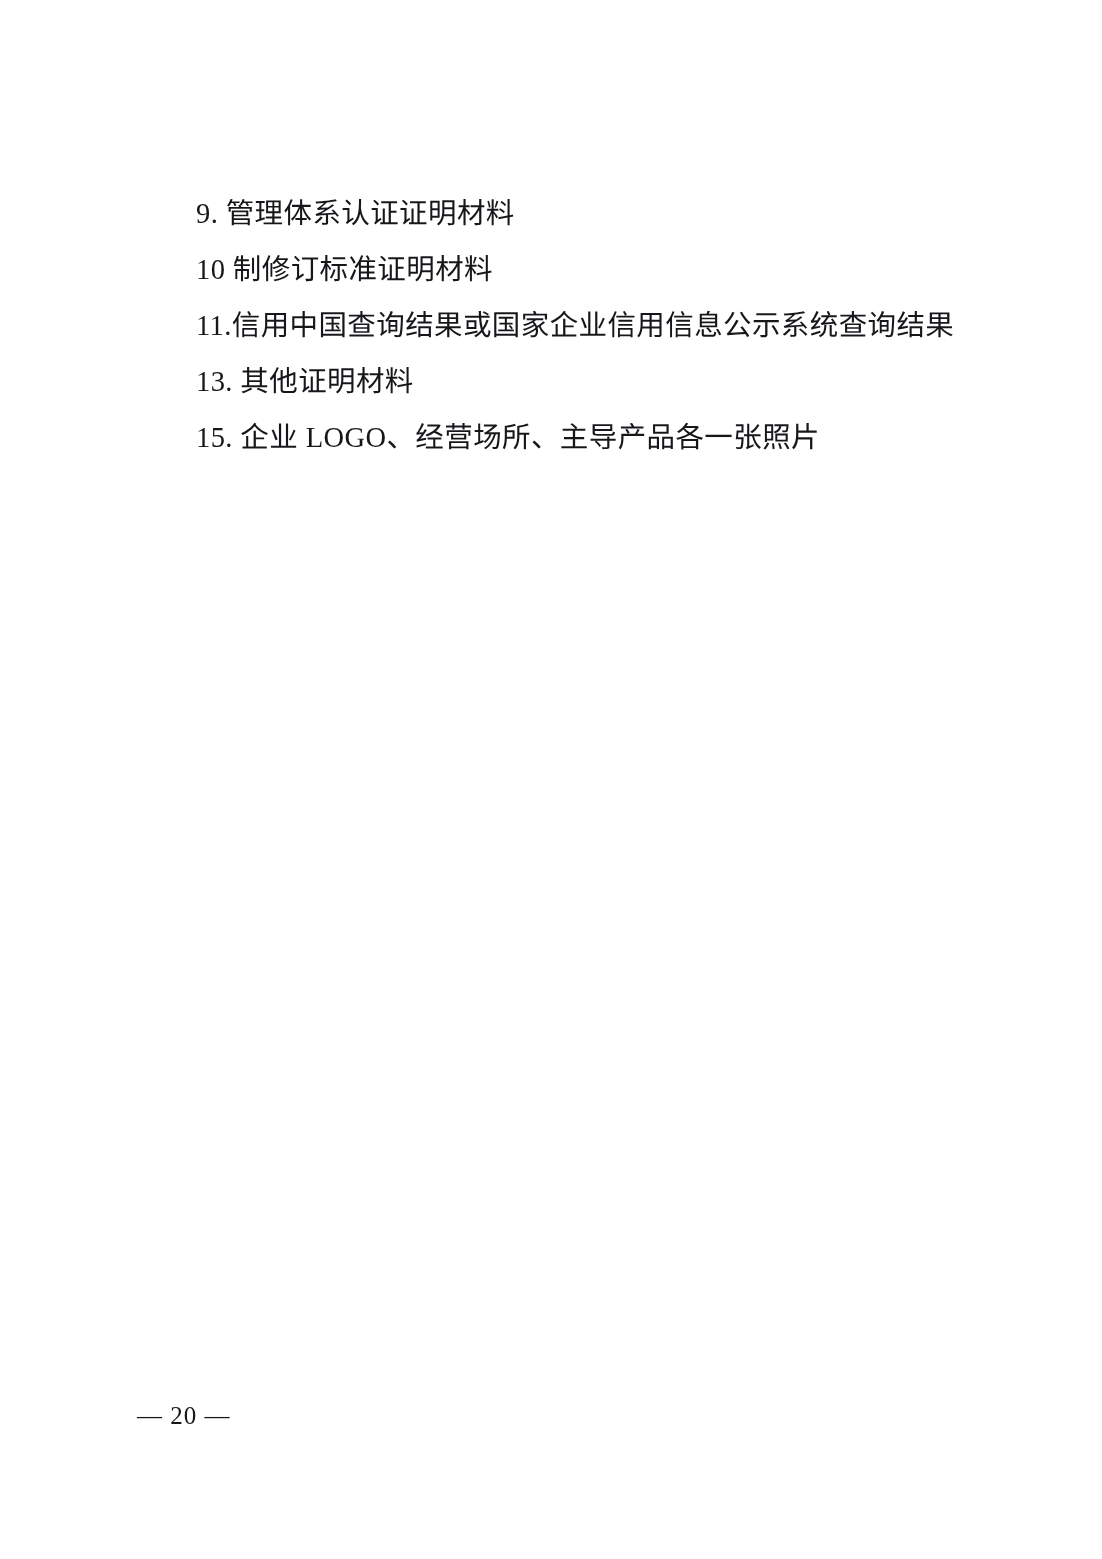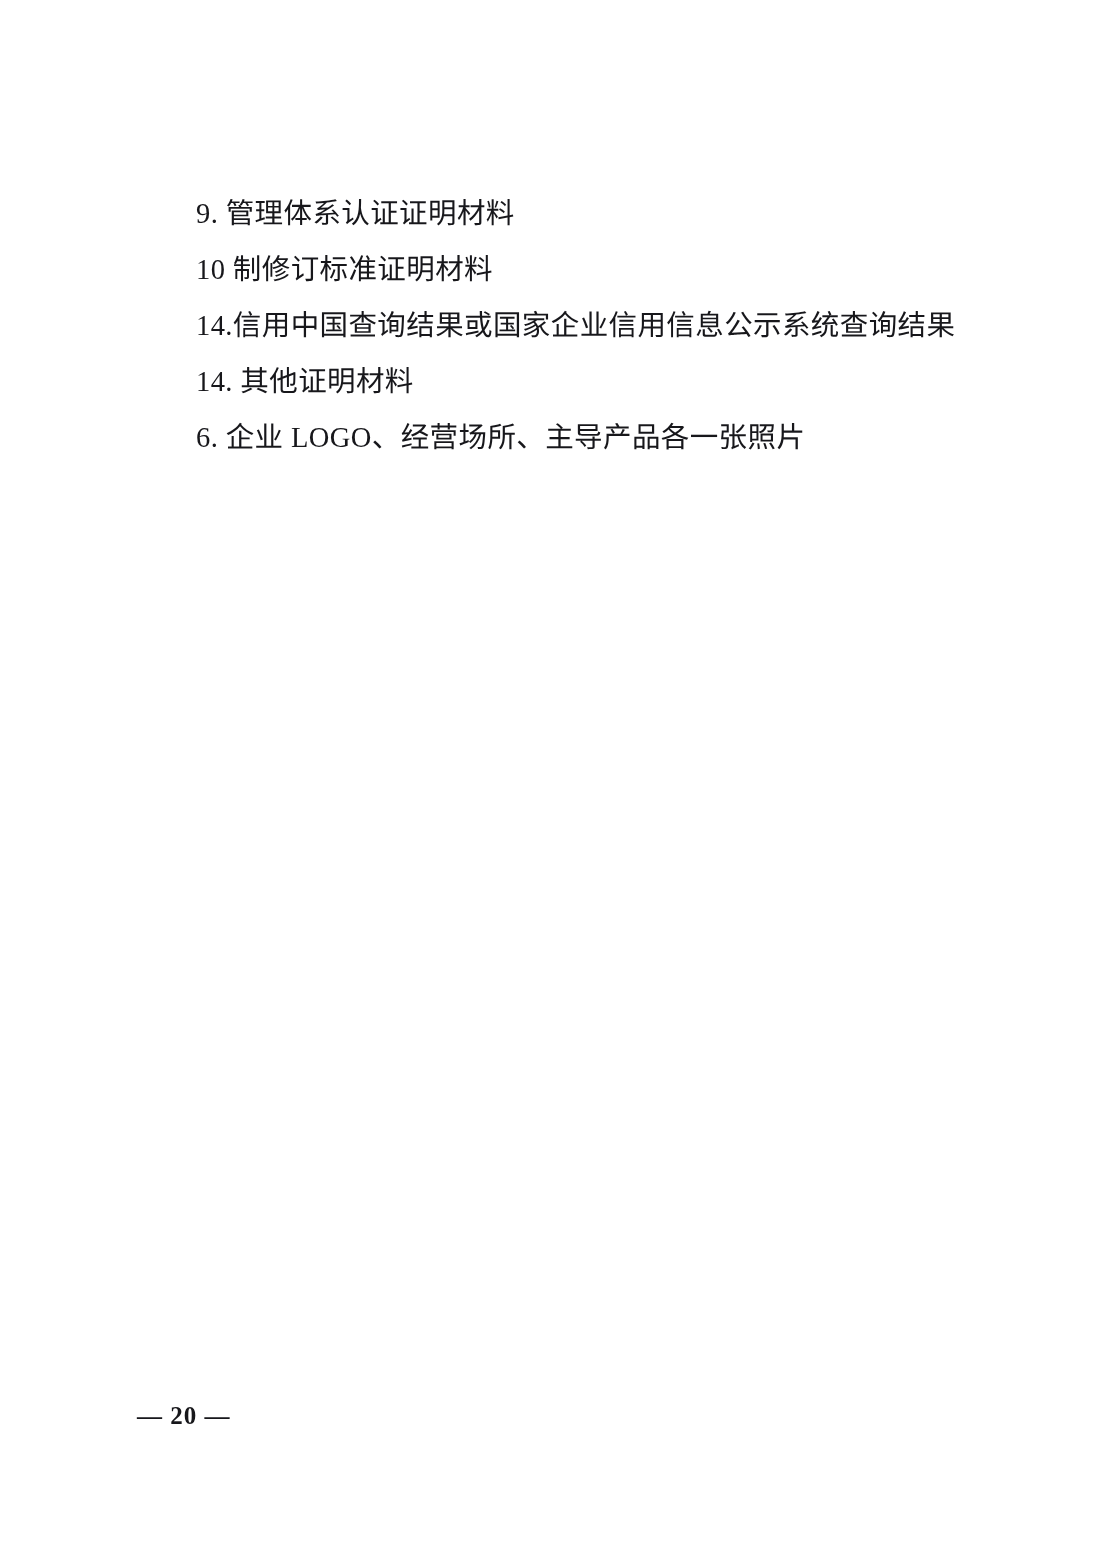--- a/index.html
+++ b/index.html
@@ -37,40 +37,39 @@
     letter-spacing: 0.4px;
     color: #17171b;
     white-space: pre;
     font-family: "Liberation Serif", "DejaVu Serif", serif;
   }
   .footer {
     position: absolute;
     left: 137px;
     top: 1392px;
     width: 830px;
-    font-weight: bold;
   }
   .page-number {
     font-size: 25px;
     line-height: 32px;
     color: #17171b;
     letter-spacing: 1px;
     font-family: "Liberation Serif", "DejaVu Serif", serif;
   }
 </style>
 </head>
 <body>
 
 <div class="page">
 
   <div class="content">
     <div class="doc-line">9. 管理体系认证证明材料</div>
     <div class="doc-line">10 制修订标准证明材料</div>
-    <div class="doc-line">14.信用中国查询结果或国家企业信用信息公示系统查询结果</div>
-    <div class="doc-line">14. 其他证明材料</div>
-    <div class="doc-line">6. 企业 LOGO、经营场所、主导产品各一张照片</div>
+    <div class="doc-line">11.信用中国查询结果或国家企业信用信息公示系统查询结果</div>
+    <div class="doc-line">13. 其他证明材料</div>
+    <div class="doc-line">15. 企业 LOGO、经营场所、主导产品各一张照片</div>
   </div>
 
   <div class="footer">
     <div class="page-number">— 20 —</div>
   </div>
 
 </div>
 
 </body></html>

